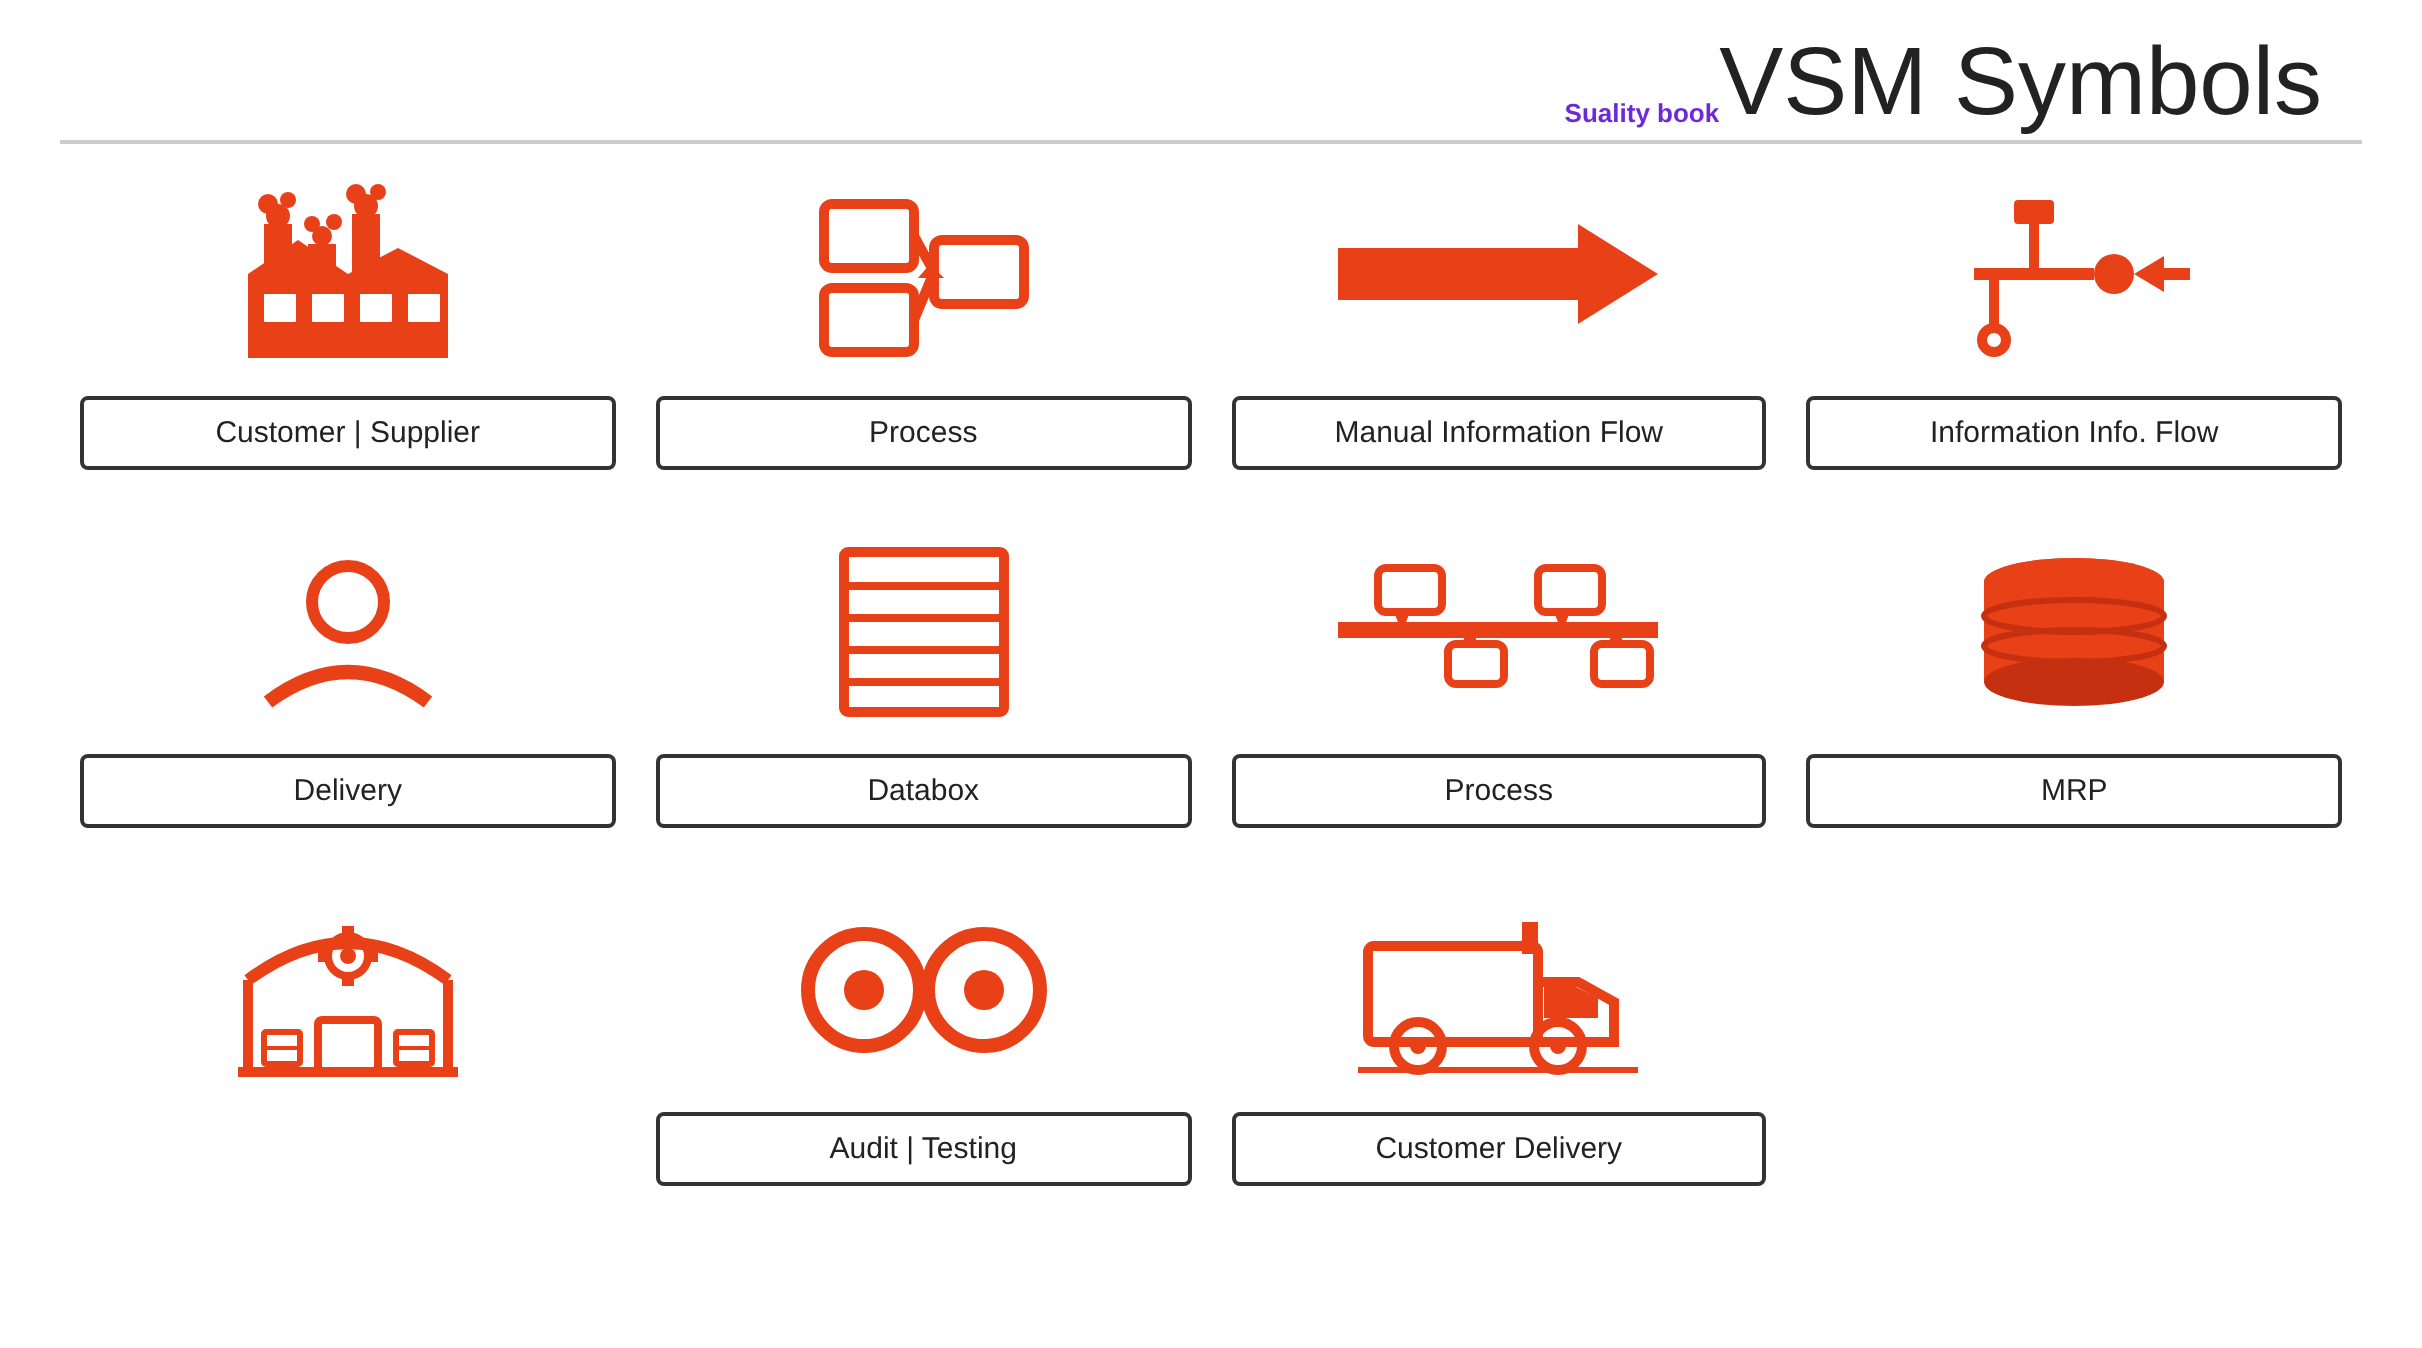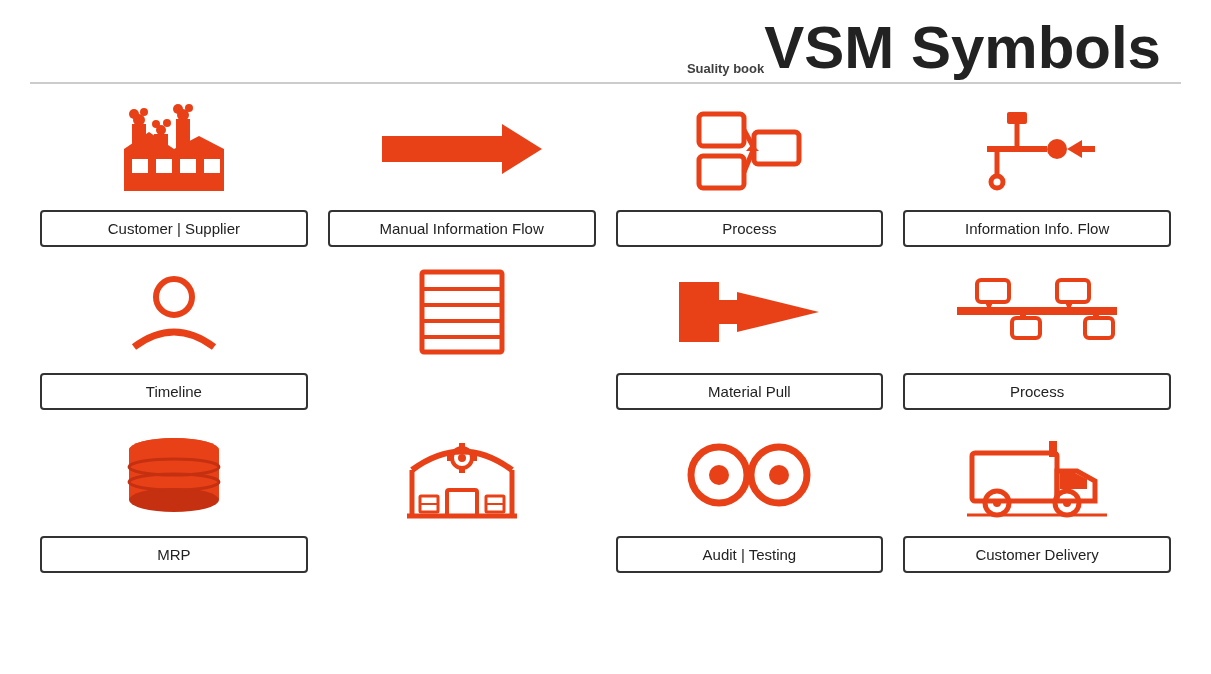--- a/index.html
+++ b/index.html
@@ -27,26 +27,26 @@
       padding-right: 10px;
     }
     .brand-logo {
       display: flex;
       flex-direction: column;
       align-items: flex-end;
       margin-bottom: 2px;
     }
     .brand-logo .logo-text {
       font-size: 13px;
-      color: #404040;
+      color: #6d28d9;
       font-weight: bold;
     }
     .page-title {
-      font-size: 60px;
-      font-weight: 700;
+      font-size: 48px;
+      font-weight: 400;
       color: #222;
       text-align: center;
       line-height: 1;
       margin-right: 10px;
     }
 
     .title-area {
       display: flex;
       flex-direction: column;
       align-items: flex-end;
@@ -57,21 +57,21 @@
       width: 100%;
       height: 2px;
       background: #ccc;
       margin: 4px 0 10px 0;
     }
 
     
     .grid {
       display: grid;
       grid-template-columns: repeat(4, 1fr);
-      gap: 10px 20px;
+      gap: 26px 20px;
       padding: 0 10px;
     }
 
     .symbol-cell {
       display: flex;
       flex-direction: column;
       align-items: center;
       gap: 6px;
     }
 
@@ -145,49 +145,49 @@
           <rect x="90" y="55" width="16" height="14" fill="white"></rect>
 
           <rect x="10" y="82" width="100" height="5" fill="#e84118"></rect>
         </svg>
       </div>
       <div class="label-box">Customer | Supplier</div>
     </div>
 
     <div class="symbol-cell">
       <div class="icon-area">
-        <svg class="icon" width="160" height="50" viewBox="0 0 160 50">
-
-          <polygon points="0,12 120,12 120,0 160,25 120,50 120,38 0,38" fill="#e84118"></polygon>
-        </svg>
-      </div>
-      <div class="label-box">Manual Information Flow</div>
-    </div>
-
-    <div class="symbol-cell">
-      <div class="icon-area">
         <svg class="icon" width="110" height="90" viewBox="0 0 110 90">
 
           <rect x="5" y="10" width="45" height="32" rx="4" fill="none" stroke="#e84118" stroke-width="5"></rect>
           <rect x="5" y="52" width="45" height="32" rx="4" fill="none" stroke="#e84118" stroke-width="5"></rect>
 
           <rect x="60" y="28" width="45" height="32" rx="4" fill="none" stroke="#e84118" stroke-width="5"></rect>
 
           <line x1="50" y1="26" x2="60" y2="44" stroke="#e84118" stroke-width="5"></line>
 
           <line x1="50" y1="68" x2="60" y2="44" stroke="#e84118" stroke-width="5"></line>
 
           <polygon points="58,40 65,47 52,47" fill="#e84118"></polygon>
         </svg>
       </div>
       <div class="label-box">Process</div>
     </div>
 
     <div class="symbol-cell">
       <div class="icon-area">
+        <svg class="icon" width="160" height="50" viewBox="0 0 160 50">
+
+          <polygon points="0,12 120,12 120,0 160,25 120,50 120,38 0,38" fill="#e84118"></polygon>
+        </svg>
+      </div>
+      <div class="label-box">Manual Information Flow</div>
+    </div>
+
+    <div class="symbol-cell">
+      <div class="icon-area">
         <svg class="icon" width="120" height="90" viewBox="0 0 120 90">
 
           <circle cx="80" cy="45" r="10" fill="#e84118"></circle>
 
           <line x1="10" y1="45" x2="70" y2="45" stroke="#e84118" stroke-width="6"></line>
 
           <polygon points="90,45 105,36 105,54" fill="#e84118"></polygon>
           <line x1="105" y1="45" x2="118" y2="45" stroke="#e84118" stroke-width="6"></line>
 
           <line x1="40" y1="45" x2="40" y2="18" stroke="#e84118" stroke-width="5"></line>
@@ -202,49 +202,37 @@
 
     <div class="symbol-cell">
       <div class="icon-area">
         <svg class="icon" width="100" height="90" viewBox="0 0 100 90">
 
           <circle cx="50" cy="30" r="18" fill="none" stroke="#e84118" stroke-width="6"></circle>
 
           <path d="M 10 80 Q 50 50 90 80" fill="none" stroke="#e84118" stroke-width="7"></path>
         </svg>
       </div>
-      <div class="label-box">Timeline</div>
+      <div class="label-box">Delivery</div>
     </div>
 
     <div class="symbol-cell">
       <div class="icon-area">
         <svg class="icon" width="90" height="90" viewBox="0 0 90 90">
 
           <rect x="5" y="5" width="80" height="80" rx="2" fill="none" stroke="#e84118" stroke-width="5"></rect>
           <line x1="5" y1="22" x2="85" y2="22" stroke="#e84118" stroke-width="4"></line>
           <line x1="5" y1="38" x2="85" y2="38" stroke="#e84118" stroke-width="4"></line>
           <line x1="5" y1="54" x2="85" y2="54" stroke="#e84118" stroke-width="4"></line>
           <line x1="5" y1="70" x2="85" y2="70" stroke="#e84118" stroke-width="4"></line>
         </svg>
       </div>
-    </div>
-
-    <div class="symbol-cell">
-      <div class="icon-area">
-        <svg class="icon" width="140" height="80" viewBox="0 0 140 80">
-
-          <rect x="0" y="10" width="40" height="60" fill="#e84118"></rect>
-
-          <rect x="40" y="28" width="18" height="24" fill="#e84118"></rect>
-
-          <polygon points="58,20 140,40 58,60" fill="#e84118"></polygon>
-        </svg>
-      </div>
-      <div class="label-box">Material Pull</div>
-    </div>
+      <div class="label-box">Databox</div>
+    </div>
+
 
     <div class="symbol-cell">
       <div class="icon-area">
         <svg class="icon" width="160" height="80" viewBox="0 0 160 80">
 
           <rect x="0" y="35" width="160" height="8" fill="#e84118"></rect>
 
           <rect x="20" y="8" width="32" height="22" rx="4" fill="none" stroke="#e84118" stroke-width="4"></rect>
           <polygon points="28,30 36,30 32,40" fill="#e84118"></polygon>
           <rect x="100" y="8" width="32" height="22" rx="4" fill="none" stroke="#e84118" stroke-width="4"></rect>

